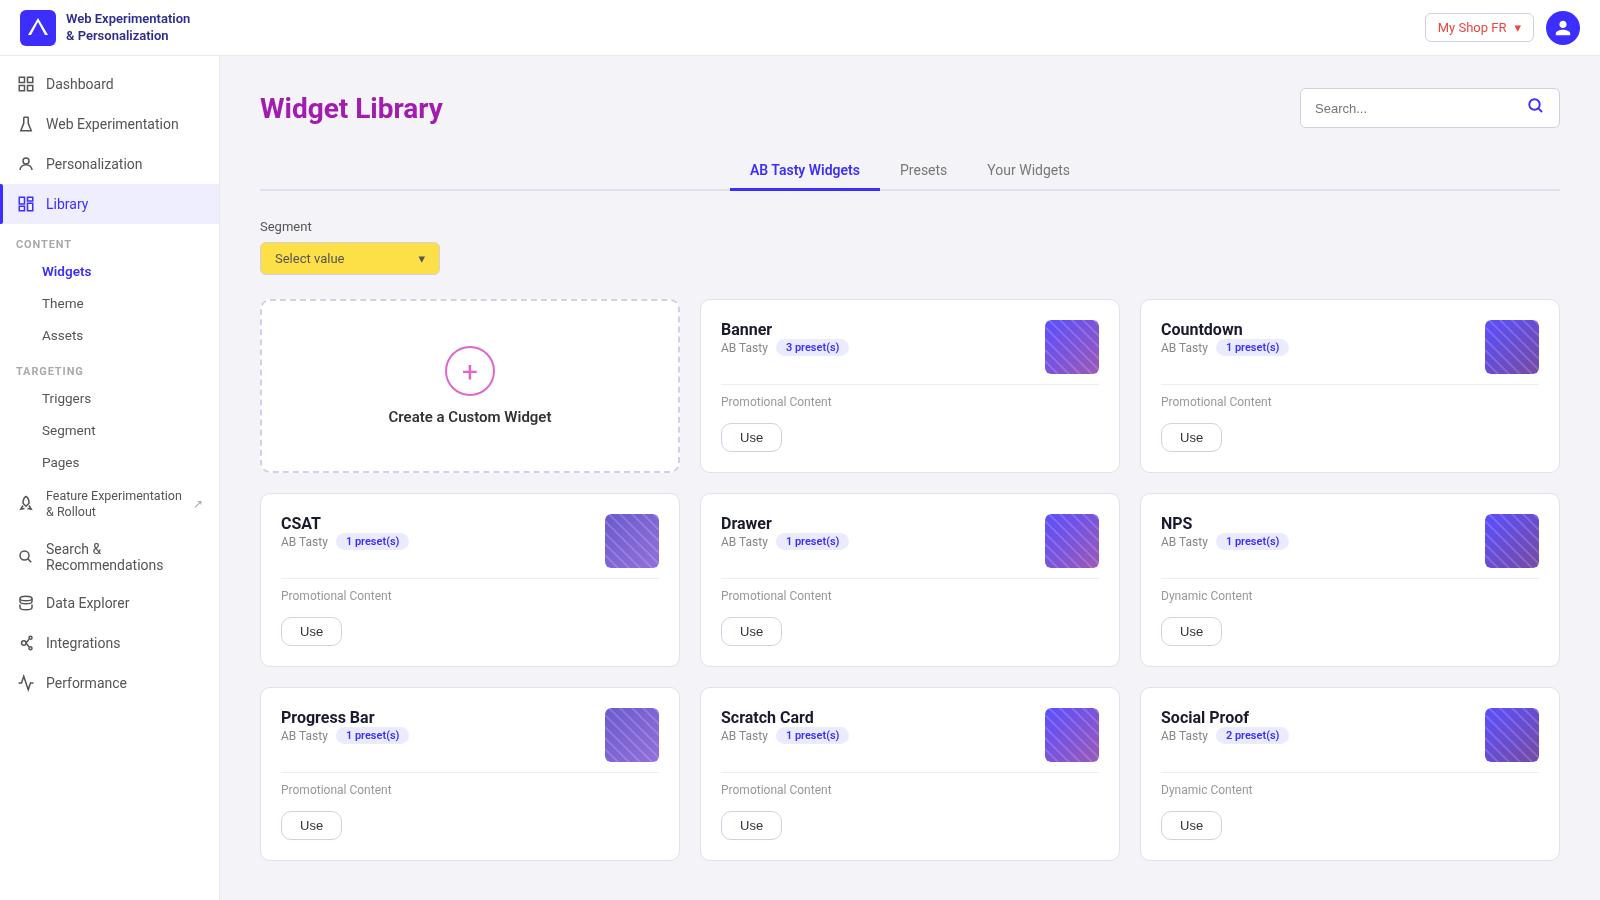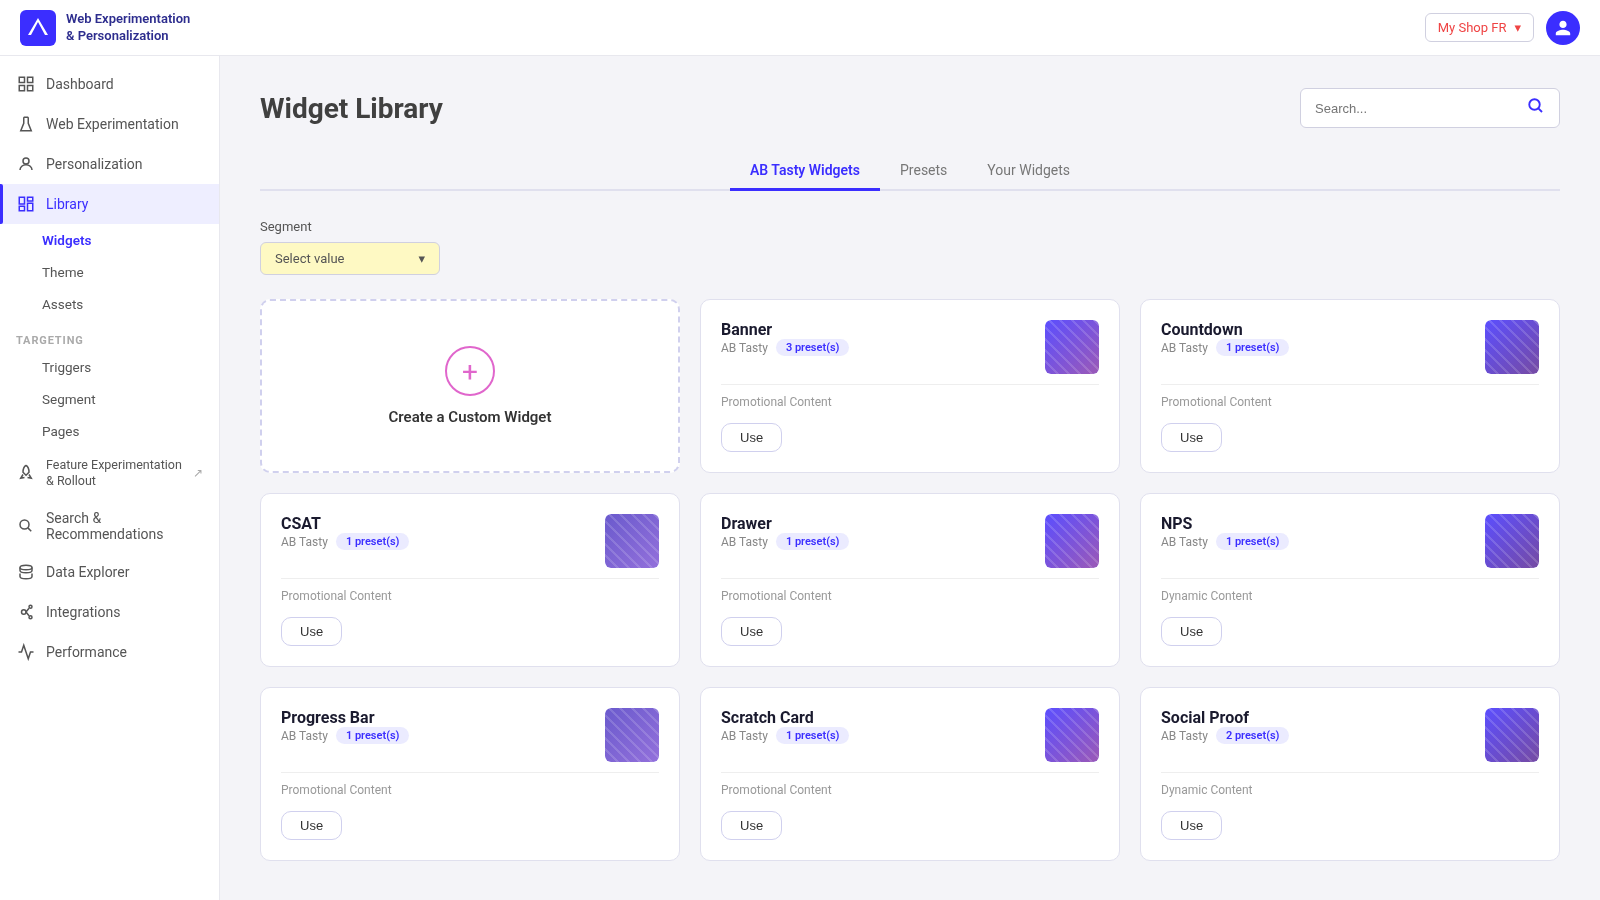--- a/index.html
+++ b/index.html
@@ -95,21 +95,21 @@
       background: #f4f4f8;
     }
 
     
     .page-header {
       display: flex;
       align-items: center;
       justify-content: space-between;
       margin-bottom: 24px;
     }
-    .page-title { font-size: 28px; font-weight: 700; color: #404040; }
+    .page-title { font-size: 28px; font-weight: 700; color: #a21caf; }
     .search-bar {
       display: flex;
       align-items: center;
       background: white;
       border: 1px solid #d0d0e0;
       border-radius: 6px;
       padding: 8px 14px;
       width: 260px;
       gap: 8px;
     }
@@ -140,21 +140,21 @@
     }
 
     
     .category-label { font-size: 13px; color: #555; margin-bottom: 8px; }
     .category-select {
       border: 1px solid #d0d0e0;
       border-radius: 6px;
       padding: 8px 14px;
       font-size: 13px;
       color: #555;
-      background: #fef9c3;
+      background: #fde047;
       cursor: pointer;
       width: 180px;
       display: flex;
       align-items: center;
       justify-content: space-between;
       margin-bottom: 24px;
     }
 
     
     .widget-grid {
@@ -306,20 +306,21 @@
         <svg viewBox="0 0 24 24" fill="none" stroke="#3b2eff" stroke-width="2">
             <rect x="3" y="3" width="7" height="9"></rect>
             <rect x="14" y="3" width="7" height="5"></rect>
             <rect x="14" y="11" width="7" height="10"></rect>
             <rect x="3" y="15" width="7" height="6"></rect>
           </svg>
       </span>
       <span>Library</span>
     </div>
 
+    <div class="section-label">CONTENT</div>
 
     <div class="sub-item active">
       <span>Widgets</span>
     </div>
     <div class="sub-item">
       <span>Theme</span>
     </div>
     <div class="sub-item">
       <span>Assets</span>
     </div>

